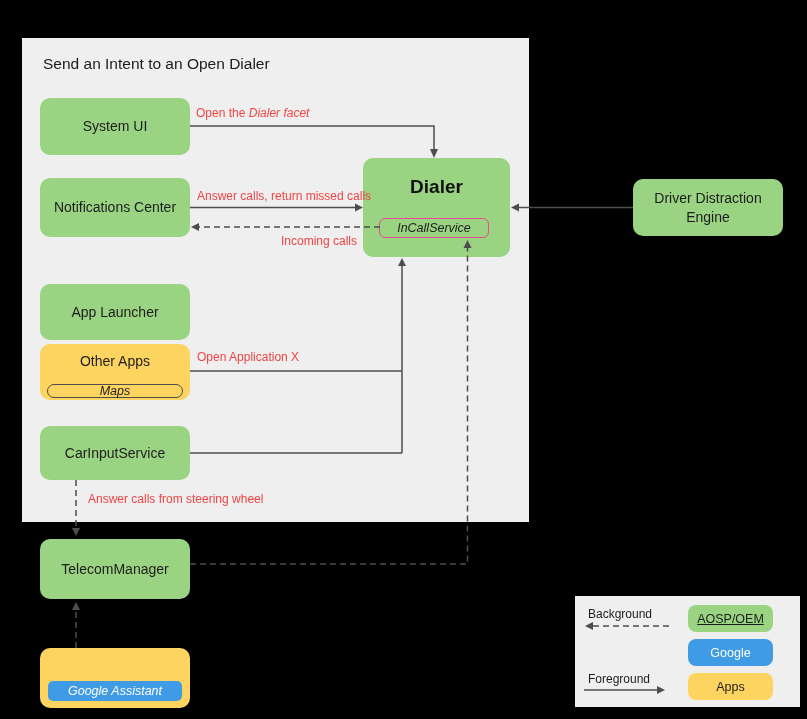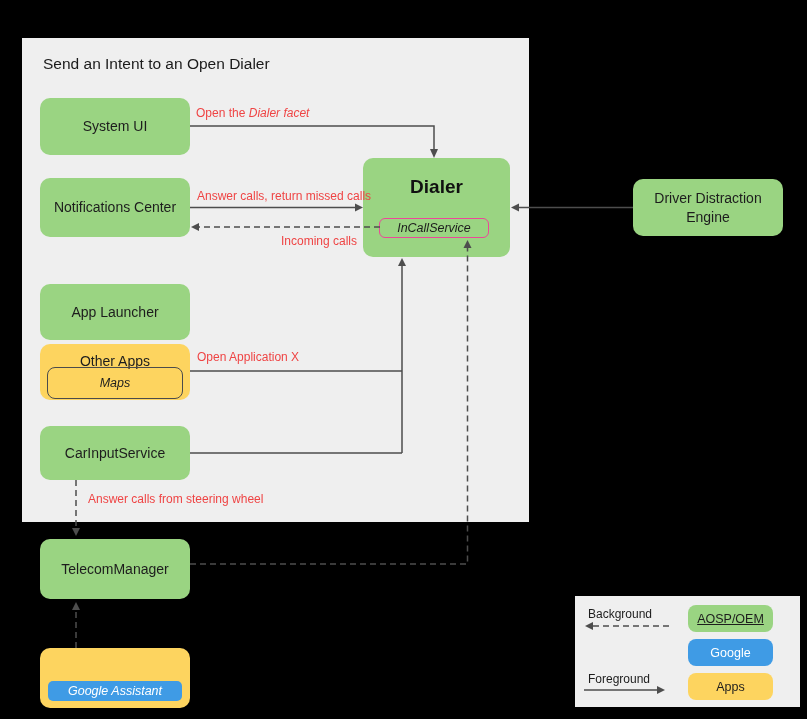--- a/index.html
+++ b/index.html
@@ -54,21 +54,21 @@
   <div class="node green" style="left:40px;top:178px;width:150px;height:59px;">
     <span>Notifications Center</span>
   </div>
 
   <div class="node green" style="left:40px;top:262px;width:150px;height:56px;margin-top:22px;">
     <span>App Launcher</span>
   </div>
 
   <div class="node yellow stack" style="left:40px;top:344px;width:150px;height:56px;">
     <span class="toplabel">Other Apps</span>
-    <span class="pill outlined" style="left:7px;top:23px;width:136px;height:32px;">Maps</span>
+    <span class="pill outlined" style="left:7px;top:40px;width:136px;height:14px;">Maps</span>
   </div>
 
   <div class="node green" style="left:40px;top:426px;width:150px;height:54px;">
     <span>CarInputService</span>
   </div>
 
   <div class="node green" style="left:363px;top:158px;width:147px;height:99px;">
     <span class="dialer-title">Dialer</span>
     <span class="pill incall">InCallService</span>
   </div>

